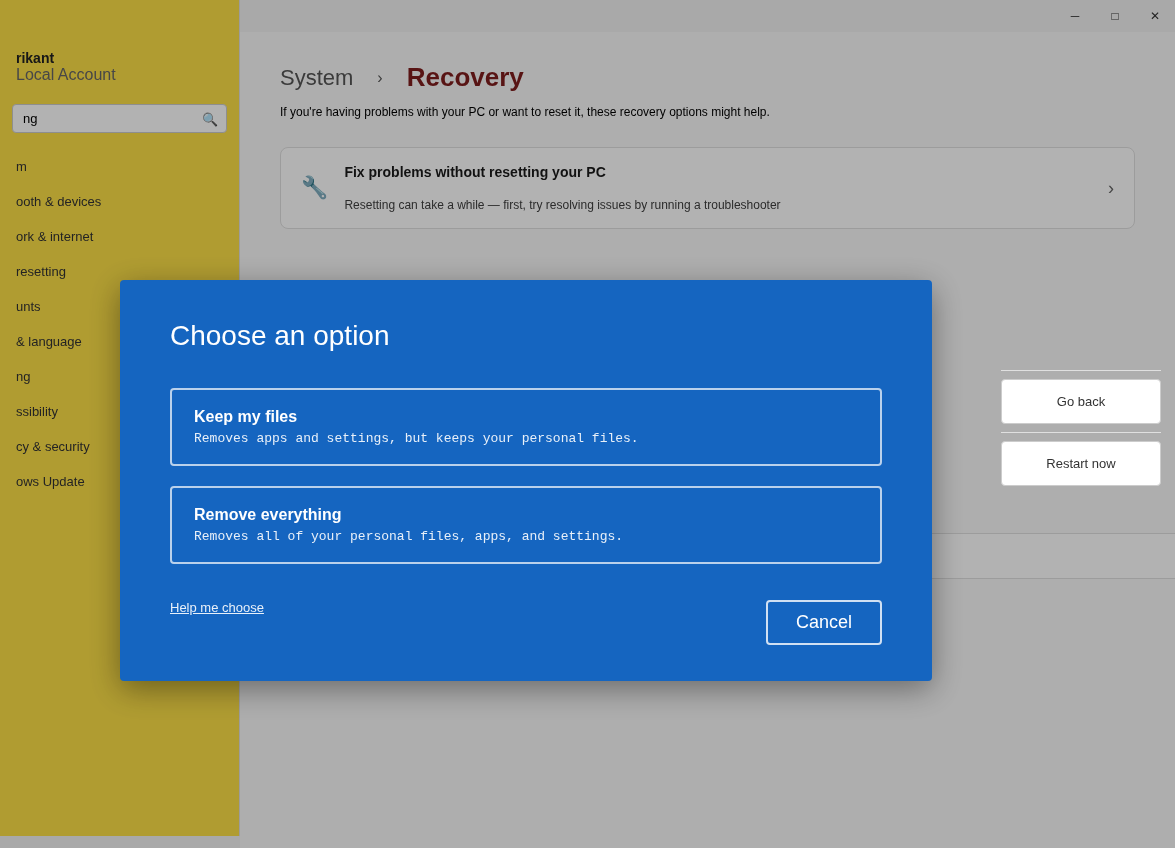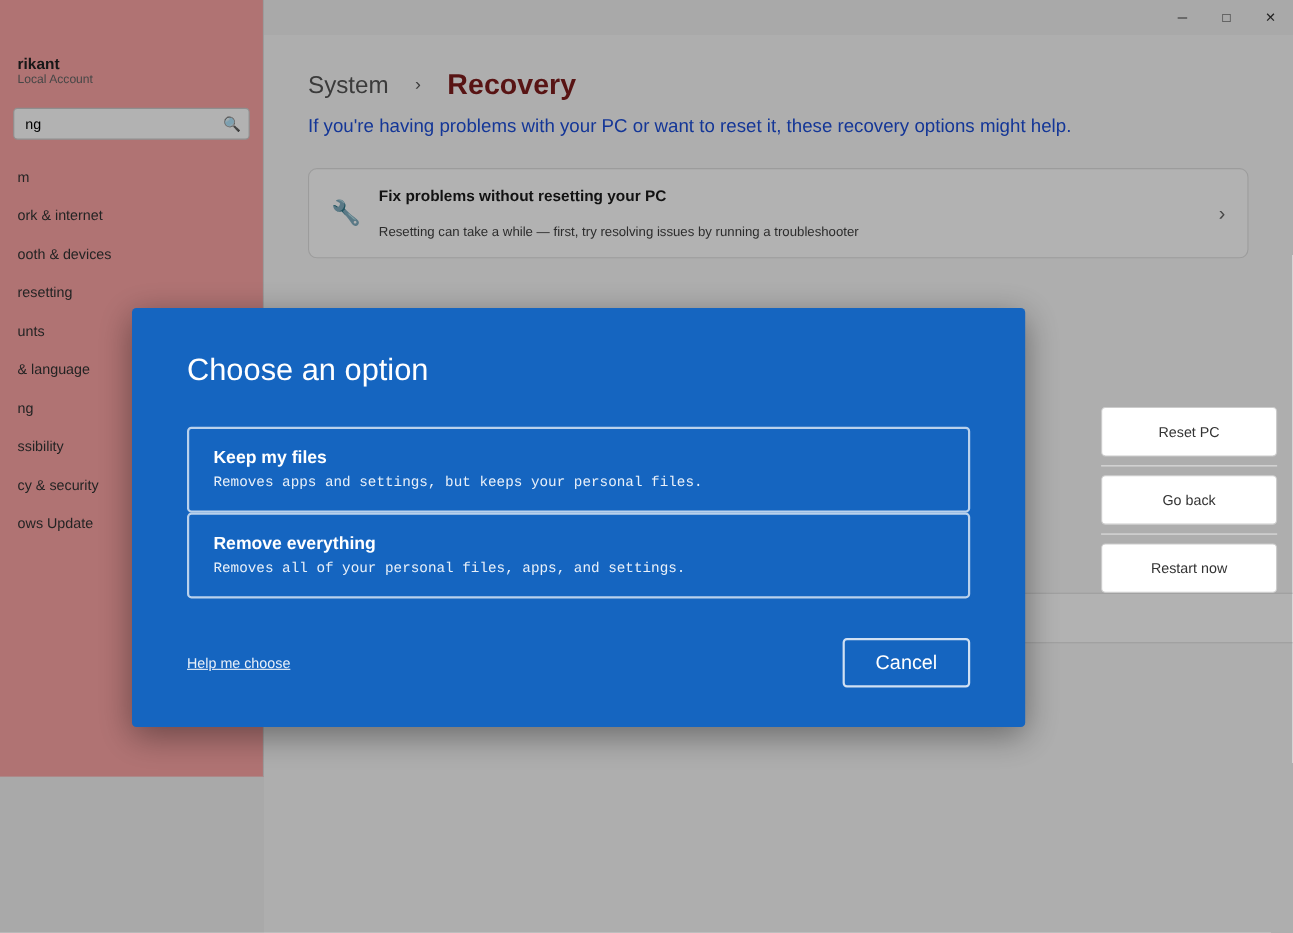--- a/index.html
+++ b/index.html
@@ -36,35 +36,35 @@
       background: transparent;
       border: none;
     }
 
     
     .sidebar {
       position: absolute;
       top: 0;
       left: 0;
       width: 240px;
-      height: 706px;
-      background: #fca5a5;
+      height: 836px;
+      background: #fde047;
       border-right: 1px solid #e0e0e0;
       padding-top: 40px;
     }
     .sidebar-user {
       padding: 10px 16px 20px;
     }
     .sidebar-user-name {
       font-size: 14px;
       font-weight: 600;
       color: #222;
     }
     .sidebar-user-type {
-      font-size: 11px;
+      font-size: 16px;
       color: #666;
     }
     .sidebar-search {
       margin: 0 12px 16px;
       position: relative;
     }
     .sidebar-search input {
       width: 100%;
       padding: 6px 32px 6px 10px;
       border: 1px solid #ccc;
@@ -119,22 +119,22 @@
       font-size: 16px;
       color: #555;
     }
     .breadcrumb-current {
       font-size: 26px;
       font-weight: 700;
       color: #7f1d1d;
     }
 
     .page-description {
-      font-size: 17px;
-      color: #1d4ed8;
+      font-size: 12px;
+      color: #000000;
       margin-bottom: 28px;
     }
 
     
     .fix-card {
       background: #fff;
       border: 1px solid #e0e0e0;
       border-radius: 8px;
       padding: 16px 20px;
       display: flex;
@@ -210,39 +210,40 @@
       font-weight: 400;
       color: #fff;
       margin-bottom: 36px;
     }
 
     .option-card {
       background: transparent;
       border: 2px solid rgba(255,255,255,0.7);
       border-radius: 4px;
       padding: 18px 22px;
+      margin-bottom: 20px;
       cursor: pointer;
       color: #fff;
     }
     .option-card-title {
       font-size: 16px;
       font-weight: 700;
       color: #fff;
       margin-bottom: 5px;
     }
     .option-card-desc {
       font-size: 13px;
       color: rgba(255,255,255,0.9);
       font-family: Liberation Mono, monospace;
     }
 
     .modal-footer {
       display: flex;
       justify-content: space-between;
-      align-items: center;
+      align-items: flex-start;
       margin-top: 36px;
     }
     .help-link {
       color: rgba(255,255,255,0.9);
       font-size: 13px;
       text-decoration: underline;
       cursor: pointer;
     }
     .cancel-btn {
       padding: 10px 28px;
@@ -293,22 +294,22 @@
 <div class="sidebar">
   <div class="sidebar-user">
     <div class="sidebar-user-name">rikant</div>
     <div class="sidebar-user-type">Local Account</div>
   </div>
   <div class="sidebar-search">
     <input type="text" value="ng" style="">
     <span class="sidebar-search-icon">🔍</span>
   </div>
   <div class="sidebar-item">m</div>
+  <div class="sidebar-item">ooth &amp; devices</div>
   <div class="sidebar-item">ork &amp; internet</div>
-  <div class="sidebar-item">ooth &amp; devices</div>
   <div class="sidebar-item">resetting</div>
   <div class="sidebar-item">unts</div>
   <div class="sidebar-item">&amp; language</div>
   <div class="sidebar-item">ng</div>
   <div class="sidebar-item">ssibility</div>
   <div class="sidebar-item">cy &amp; security</div>
   <div class="sidebar-item">ows Update</div>
 </div>
 
 <div class="main-content">
@@ -325,21 +326,20 @@
       <div class="fix-card-title">Fix problems without resetting your PC</div>
       <div class="fix-card-subtitle">Resetting can take a while — first, try resolving issues by running a troubleshooter</div>
     </div>
     <div class="fix-card-chevron">›</div>
   </div>
 
   <div class="reset-pc-header" style="position:relative;z-index:2;">Reset this PC</div>
 </div>
 
 <div class="action-buttons-overlay">
-  <button class="action-btn">Reset PC</button>
   <div class="action-btn-divider"></div>
   <button class="action-btn">Go back</button>
   <div class="action-btn-divider"></div>
   <button class="action-btn">Restart now</button>
 </div>
 
 <div class="modal-overlay">
 
   <div class="modal">
     <div class="modal-title">Choose an option</div>

